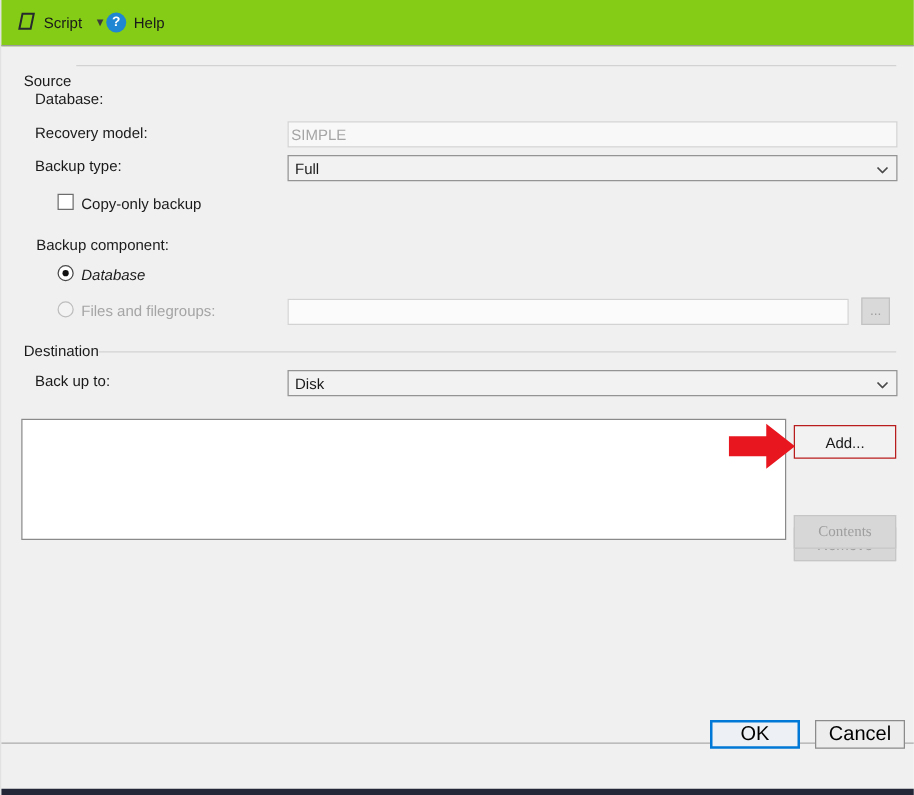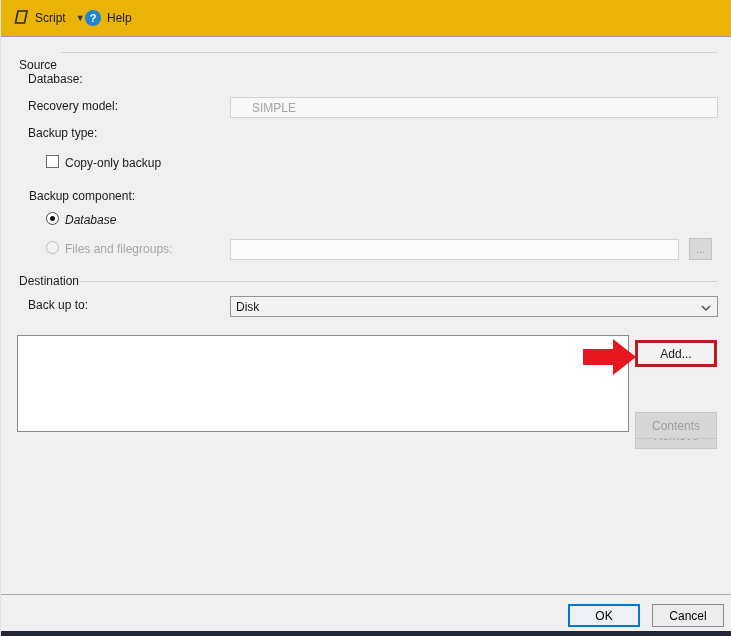--- a/index.html
+++ b/index.html
@@ -1,59 +1,59 @@
 <!DOCTYPE html>
 <html><head>
 <meta charset="utf-8">
 <style>
   * { margin:0; padding:0; box-sizing:border-box; }
   html,body { width:731px; height:636px; }
   body { font-family:"Liberation Sans", sans-serif; font-size:12px; color:#1a1a1a; }
   .window { position:relative; width:731px; height:636px; background:#f0f0f0; overflow:hidden; border-left:1px solid #e2e2e2; }
 
   
-  .toolbar { position:absolute; left:0; top:0; width:731px; height:37px; background:#eab308; border-bottom:1px solid #9c9c9c; }
+  .toolbar { position:absolute; left:0; top:0; width:731px; height:37px; background:#84cc16; border-bottom:1px solid #9c9c9c; }
   .tool-btn { position:absolute; top:6px; height:24px; display:flex; align-items:center; gap:6px; padding:0 4px; cursor:default; }
   .script-group { left:8px; }
   .help-group { left:80px; }
   .caret { font-size:9px; color:#3c3c3c; margin-left:4px; }
   .help-icon { width:16px; height:16px; border-radius:50%; background:#1e86d2; color:#fff; font-weight:bold; font-size:11px; display:flex; align-items:center; justify-content:center; }
 
   
   .group-label { position:absolute; color:#1a1a1a; }
   .group-line { position:absolute; height:1px; background:#d2d2d2; }
 
   .field-label { position:absolute; white-space:nowrap; }
   .disabled-text { color:#a5a5a5; }
 
   
   .combo { position:absolute; left:229px; width:488px; height:21px; background:#f2f2f2; border:1px solid #949494; display:flex; align-items:center; justify-content:space-between; padding:0 6px 0 5px; }
   .combo .chev { color:#4a4a4a; }
 
-  .textbox { position:absolute; background:#f8f8f8; border:1px solid #d3d3d3; height:21px; display:flex; align-items:center; padding:0 21px; color:#a5a5a5; }
+  .textbox { position:absolute; background:#f8f8f8; border:1px solid #d3d3d3; height:21px; display:flex; align-items:center; padding:0 2px; color:#a5a5a5; }
 
   
   .checkbox { position:absolute; width:13px; height:13px; background:#fff; border:1px solid #6d6d6d; }
   .radio { position:absolute; width:13px; height:13px; border-radius:50%; background:#fff; border:1px solid #4a4a4a; }
   .radio .dot { position:absolute; left:3px; top:3px; width:5px; height:5px; border-radius:50%; background:#111; }
   .radio.disabled { border-color:#bdbdbd; background:#f3f3f3; }
 
   .browse-btn { position:absolute; left:688px; top:238px; width:23px; height:22px; background:#d9d9d9; border:1px solid #c2c2c2; color:#9e9e9e; font-size:11px; display:flex; align-items:center; justify-content:center; }
 
   
   .listbox { position:absolute; left:16px; top:335px; width:612px; height:97px; background:#fff; border:1px solid #8a8a8a; }
   .side-btn { position:absolute; left:634px; width:82px; height:27px; display:flex; align-items:center; justify-content:center; font-size:12px; }
-  .side-btn.enabled { background:#f2f2f2; border:3px solid #b91c1c; color:#1a1a1a; }
+  .side-btn.enabled { background:#f2f2f2; border:1px solid #b91c1c; color:#1a1a1a; }
   .side-btn.disabled { background:#d7d7d7; border:1px solid #c6c6c6; color:#9e9e9e; }
 
   .arrow { position:absolute; left:582px; top:338px; width:54px; height:38px; }
 
   
   .footer-divider { position:absolute; left:0; top:594px; width:731px; height:1px; background:#ababab; }
-  .btn { position:absolute; top:604px; width:72px; height:23px; display:flex; align-items:center; justify-content:center; font-size:12px; }
+  .btn { position:absolute; top:576px; width:72px; height:23px; display:flex; align-items:center; justify-content:center; font-size:16px; }
   .ok-btn { left:567px; background:#edf0f4; border:2px solid #0078d7; color:#000; }
   .cancel-btn { left:651px; background:#ededed; border:1px solid #8b8b8b; color:#000; }
   .bottom-strip { position:absolute; left:0; top:631px; width:731px; height:5px; background:#232637; }
 </style>
 </head>
 <body>
 
 <div class="window">
 
   <div class="toolbar">
@@ -76,20 +76,28 @@
   <div class="group-line" style="left:60px; top:52px; width:656px;"></div>
 
   <span class="field-label" style="left:27px; top:72px;">Database:</span>
 
   <span class="field-label" style="left:27px; top:99px;">Recovery model:</span>
   <div class="textbox" style="left:229px; top:97px; width:488px;">
     <span>SIMPLE</span>
   </div>
 
   <span class="field-label" style="left:27px; top:126px;">Backup type:</span>
+  <div class="combo" style="top:124px;">
+    <span>Full</span>
+    <span class="chev">
+      <svg width="10" height="6" viewBox="0 0 10 6">
+          <polyline points="1,1 5,5 9,1" fill="none" stroke="#4a4a4a" stroke-width="1.4"></polyline>
+        </svg>
+    </span>
+  </div>
 
   <div class="checkbox" style="left:45px; top:155px;"></div>
   <span class="field-label" style="left:64px; top:156px;">Copy-only backup</span>
 
   <span class="field-label" style="left:28px; top:189px;">Backup component:</span>
 
   <div class="radio" style="left:45px; top:212px;">
       <span class="dot"></span>
     </div>
   <span class="field-label" style="left:64px; top:213px;font-style:italic;">Database</span>
@@ -111,21 +119,21 @@
       <svg width="10" height="6" viewBox="0 0 10 6">
           <polyline points="1,1 5,5 9,1" fill="none" stroke="#4a4a4a" stroke-width="1.4"></polyline>
         </svg>
     </span>
   </div>
 
   <div class="listbox"></div>
 
   <div class="side-btn enabled" style="top:340px;">Add...</div>
   <div class="side-btn disabled" style="top:377px;margin-top:45px;">Remove</div>
-  <div class="side-btn disabled" style="top:412px;">Contents</div>
+  <div class="side-btn disabled" style="top:412px;font-family:Liberation Serif, serif;">Contents</div>
 
   <div class="arrow">
     <svg width="54" height="38" viewBox="0 0 54 38">
         <polygon points="0,11 30,11 30,1 53,19 30,37 30,27 0,27" fill="#e8171f"></polygon>
       </svg>
   </div>
 
   <div class="footer-divider"></div>
   <div class="btn ok-btn">OK</div>
   <div class="btn cancel-btn">Cancel</div>

